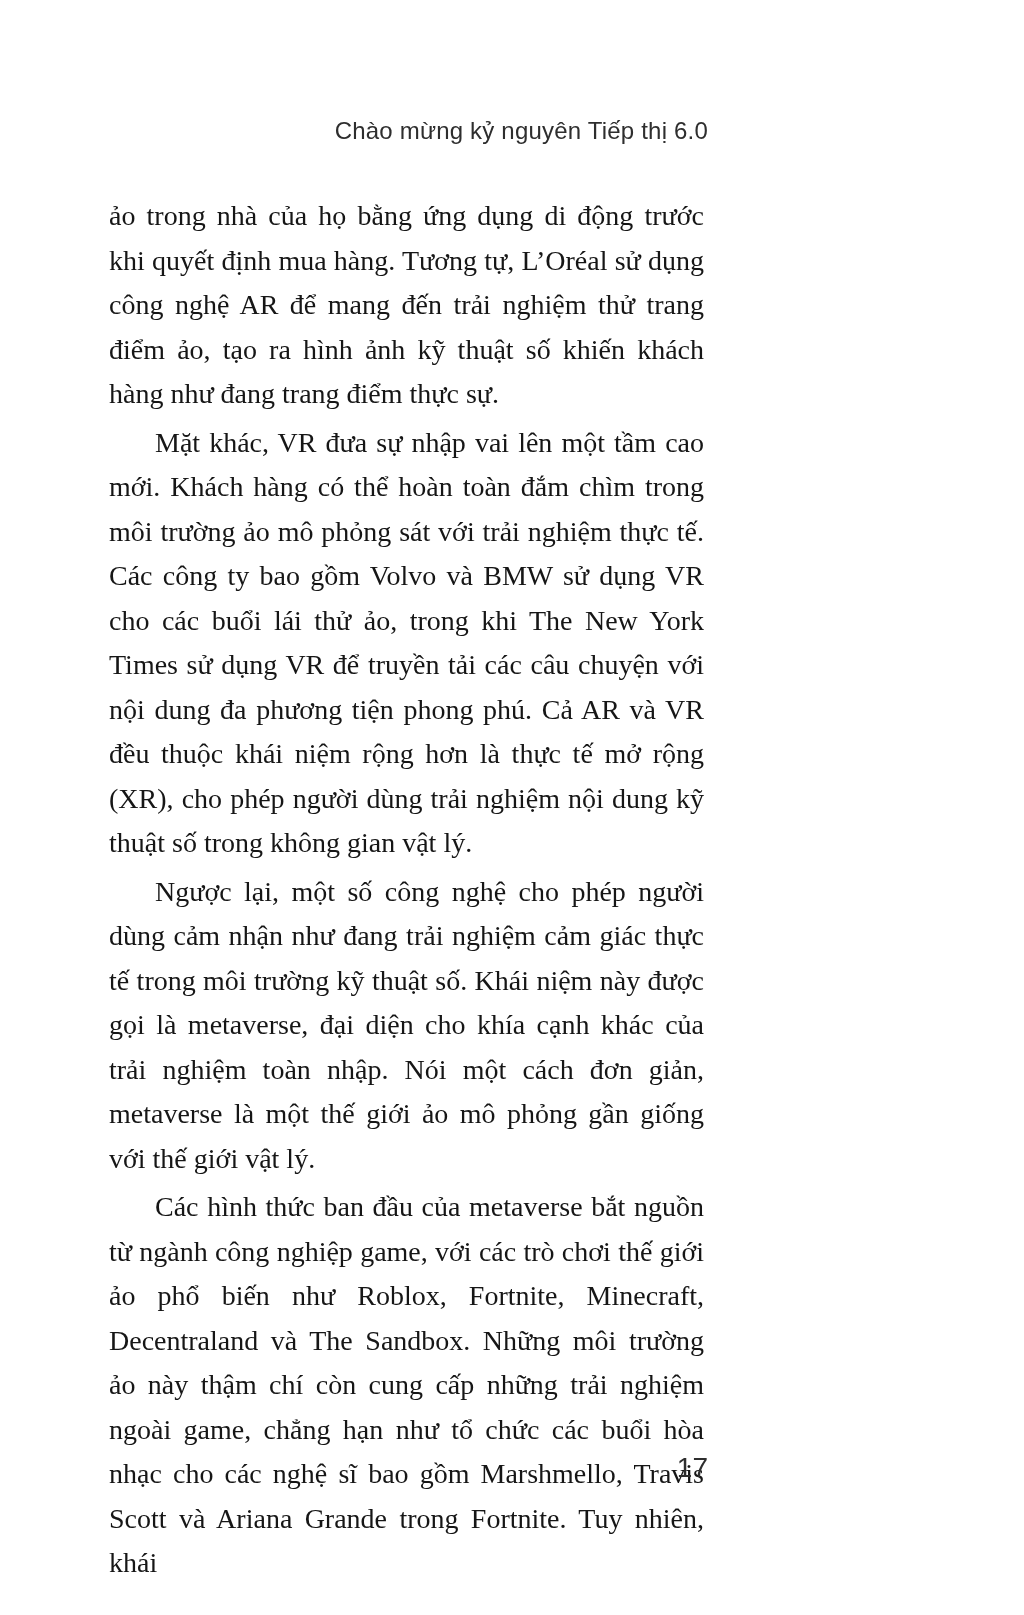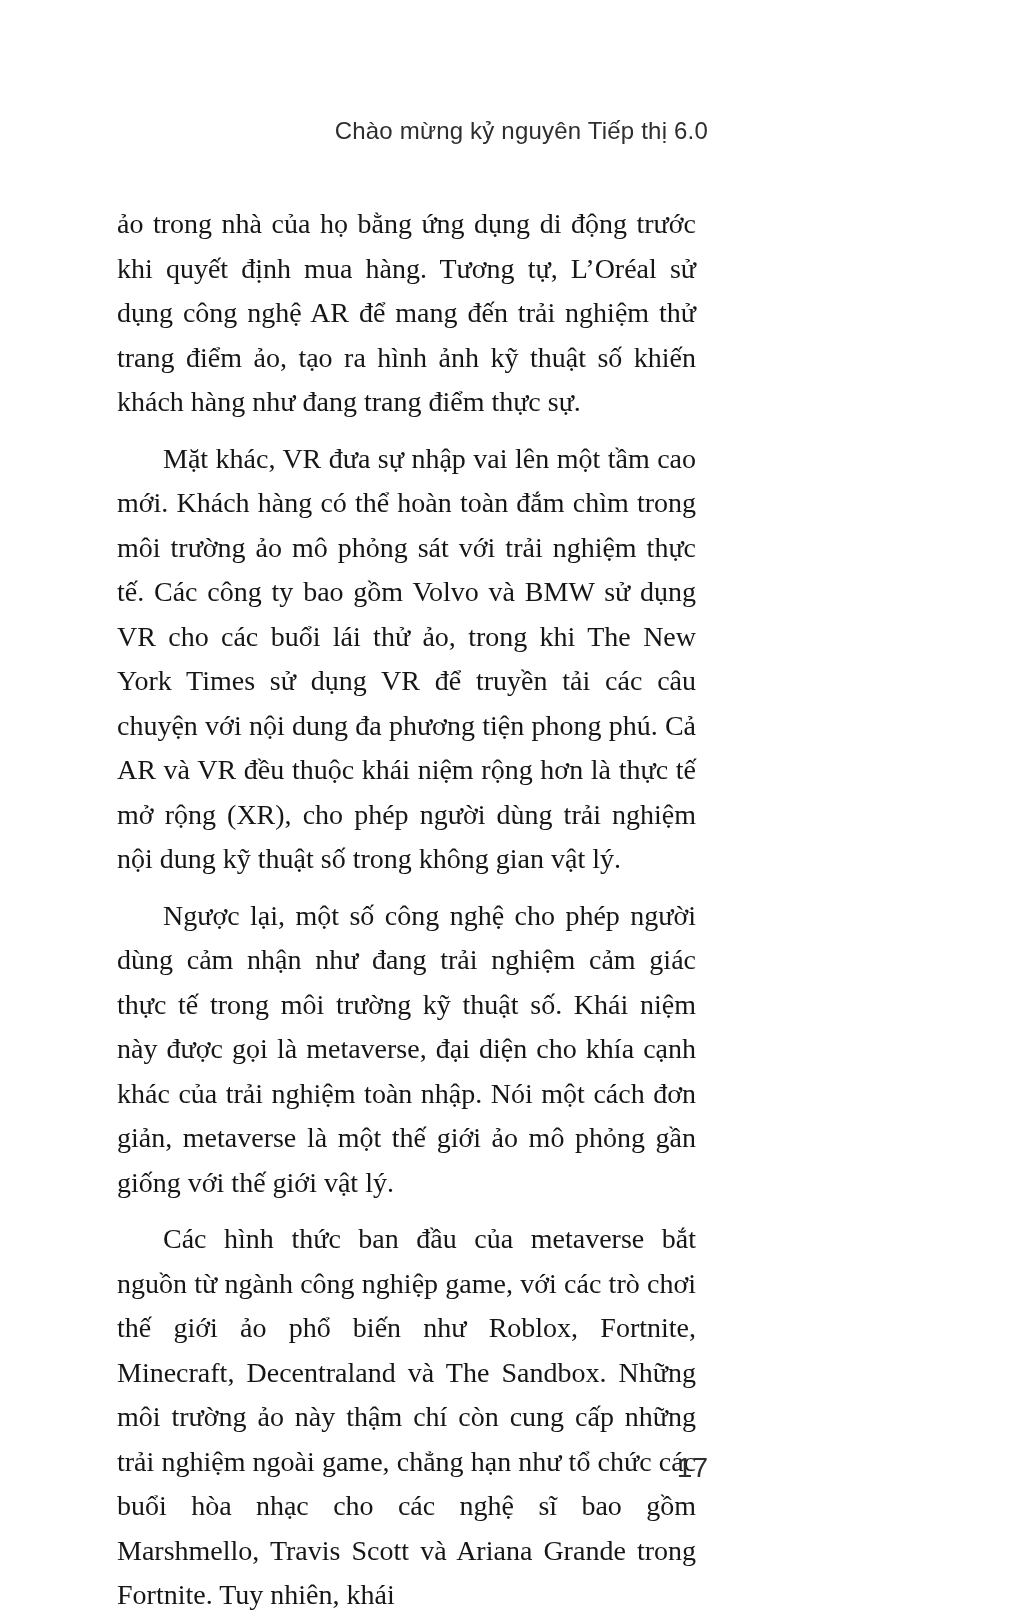--- a/index.html
+++ b/index.html
@@ -37,21 +37,21 @@
     top: 190px;
     left: 105px;
     right: 134px;
     font-family: "Liberation Serif", "DejaVu Serif", serif;
     font-size: 28px;
     line-height: 44.5px;
     text-align: justify;
     color: #161616;
   }
   .body-text p {
-    margin: 12px;
+    margin: 4px;
     padding: 0;
   }
   .body-text p.indent {
     text-indent: 46px;
   }
   .italic {
   }
   .page-number {
     position: absolute;
     top: 1452px;

